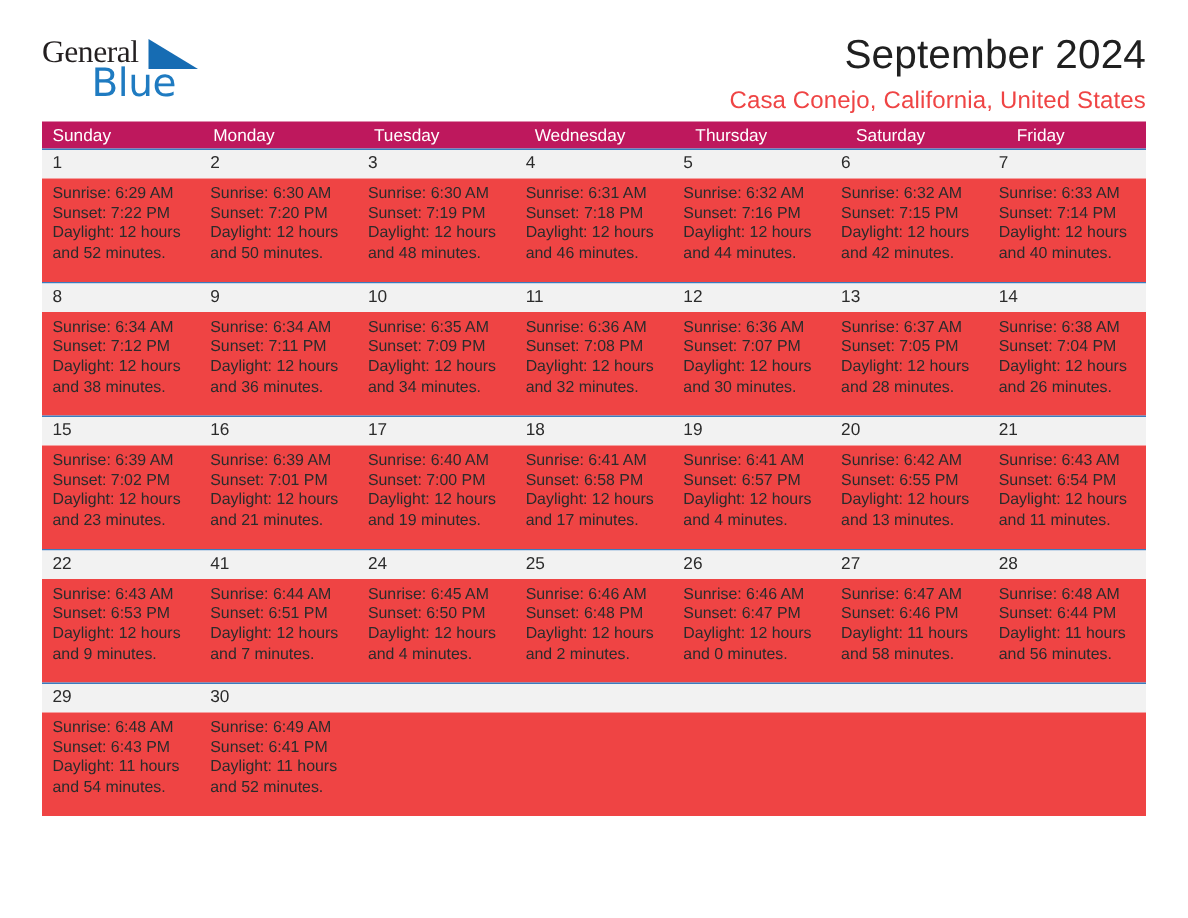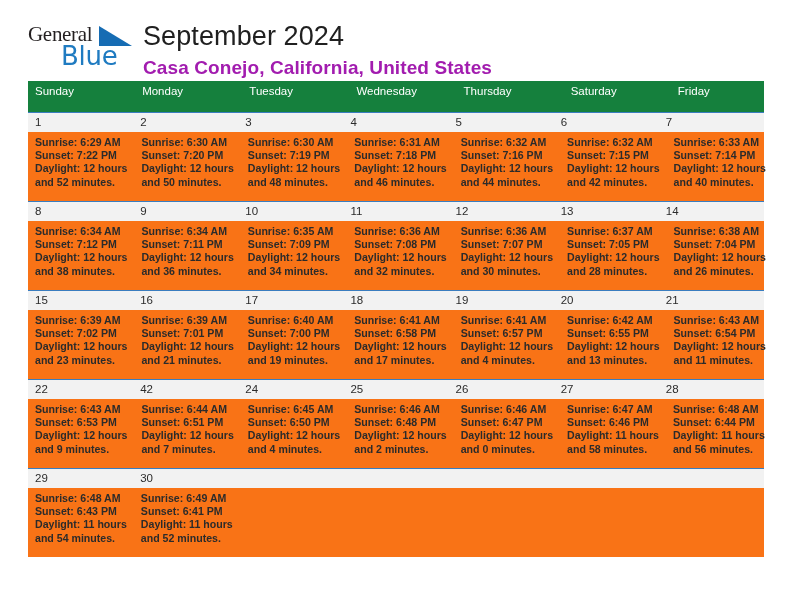--- a/index.html
+++ b/index.html
@@ -59,49 +59,48 @@
     position: absolute;
     left: 71px;
     top: 6px;
     width: 0;
     height: 0;
     border-left: 33px solid #166cb3;
     border-top: 20px solid transparent;
   }
 
   .titles {
-    text-align: left;
+    text-align: right;
     flex: 1 1 auto;
     padding-top: 0px;
   }
   .cal-title {
     font-size: 27px;
     font-weight: normal;
     color: #202020;
     line-height: 32px;
     letter-spacing: 0.1px;
   }
   .cal-subtitle {
-    font-size: 19px;
-    color: #a21caf;
+    font-size: 16px;
+    color: #ef4444;
     line-height: 20px;
     margin-top: 6px;
     letter-spacing: 0.1px;
-    font-weight: bold;
   }
 
   
   .calendar {
     width: 736px;
     margin-top: 9px;
   }
   .week-head {
     display: flex;
-    background: #15803d;
-    height: 31px;
+    background: #be185d;
+    height: 18px;
     gap: 14px;
   }
   .week-head .dow {
     flex: 1 1 0;
     color: #ffffff;
     font-size: 11.5px;
     line-height: 21px;
     padding-left: 7px;
     box-sizing: border-box;
     white-space: nowrap;
@@ -122,22 +121,21 @@
     flex: 1 1 0;
     font-size: 11.5px;
     line-height: 19px;
     color: #2b2b2b;
     padding-left: 7px;
     box-sizing: border-box;
   }
   .week-body {
     display: flex;
     min-height: 69px;
-    background: #f97316;
-    font-weight: bold;
+    background: #ef4444;
   }
   .week-body .cell {
     flex: 1 1 0;
     padding: 4px 7px 6px 7px;
     box-sizing: border-box;
   }
   .cell .line {
     font-size: 10.6px;
     line-height: 13.2px;
     color: #2b2b2b;
@@ -343,21 +341,21 @@
           <div class="line">Sunset: 6:54 PM</div>
           <div class="line">Daylight: 12 hours</div>
           <div class="line">and 11 minutes.</div>
         </div>
       </div>
     </div>
 
     <div class="week">
       <div class="week-numbers">
         <div class="daynum">22</div>
-        <div class="daynum">42</div>
+        <div class="daynum">41</div>
         <div class="daynum">24</div>
         <div class="daynum">25</div>
         <div class="daynum">26</div>
         <div class="daynum">27</div>
         <div class="daynum">28</div>
       </div>
       <div class="week-body">
         <div class="cell">
           <div class="line">Sunrise: 6:43 AM</div>
           <div class="line">Sunset: 6:53 PM</div>

